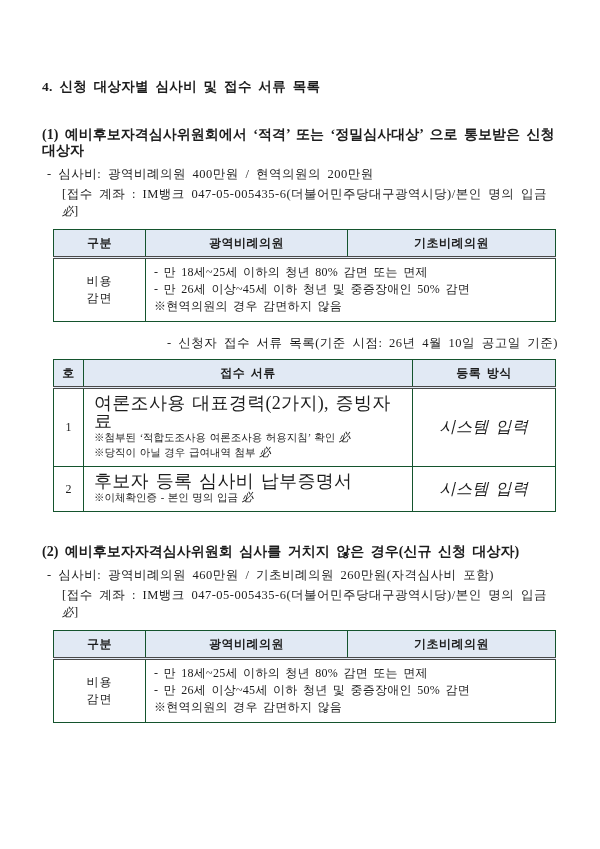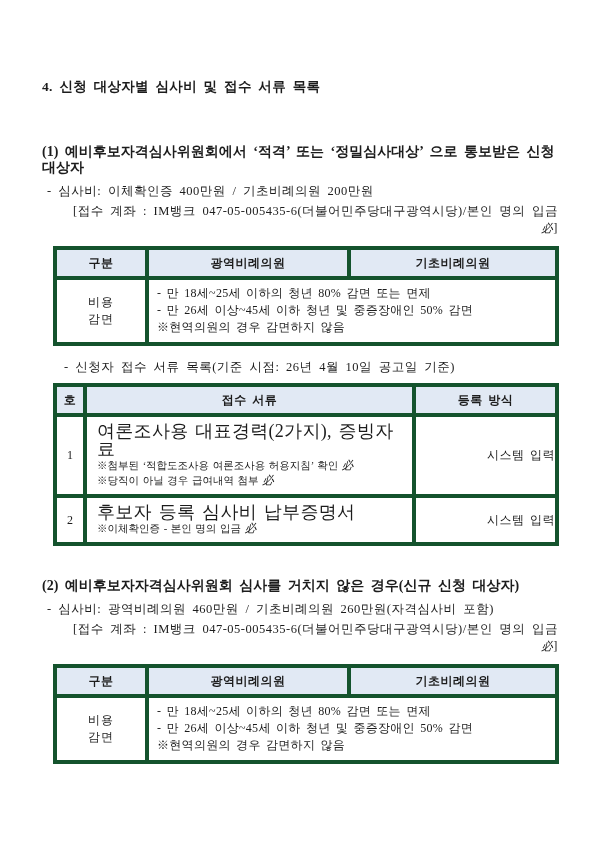--- a/index.html
+++ b/index.html
@@ -10,76 +10,76 @@
     color: #1c1c1c;
     overflow: hidden;
   }
   .page {
     width: 600px; height: 849px;
     padding: 78px 42px 0 42px;
     background: #ffffff;
   }
   .doc-title {
     font-size: 13.5px; font-weight: bold; letter-spacing: 0.3px;
-    word-spacing: 3px; margin-bottom: 48px;
+    word-spacing: 3px; margin-bottom: 31px;
   }
   .sec-heading {
     font-size: 14px; font-weight: bold; word-spacing: 3px;
     margin-bottom: 7px; line-height: 16px;
   }
   .line { font-size: 12.5px; line-height: 17px; word-spacing: 3px; letter-spacing: 0.5px; }
   .fee-line   { margin-left: 5px;  margin-bottom: 3px; }
-  .acct-line  { margin-left: 20px; margin-bottom: 9px; text-align: right; }
+  .acct-line  { margin-left: 20px; margin-bottom: 9px; }
   .must { font-style: italic; font-size: 11.5px; }
   table {
     border-collapse: collapse;
     margin-left: 11px;
     width: 502px;
     table-layout: fixed;
   }
-  th, td { border: 4px solid #14532d; }
+  th, td { border: 1px solid #14532d; }
   th {
     background: #e1e9f4;
     font-size: 12px; font-weight: bold;
     padding: 5px 2px 4px 2px;
     border-bottom: 3px double #4a4a4a;
     letter-spacing: 0.5px; word-spacing: 2px;
   }
   td { font-size: 12px; vertical-align: middle; }
   .fee-table { margin-bottom: 13px; }
   .fee-table col.c1 { width: 92px; }
   .fee-table col.c2 { width: 202px; }
   .fee-table col.c3 { width: 208px; }
   .row-label-cell { text-align: center; padding: 6px 2px; }
   .row-label-cell div { line-height: 17px; letter-spacing: 1px; text-align: center; }
   .fee-body-cell { padding: 5px 6px 6px 8px; }
   .fee-body-cell div { line-height: 17px; word-spacing: 2px; letter-spacing: 0.3px; }
-  .docs-list-title { margin-left: 22px; margin-bottom: 7px; }
+  .docs-list-title { margin-left: 5px; margin-bottom: 7px; text-align: right; }
   .docs-table { margin-bottom: 32px; }
   .docs-table col.c1 { width: 30px; }
   .docs-table col.c2 { width: 329px; }
   .docs-table col.c3 { width: 143px; }
   .num-cell { text-align: center; font-size: 12px; }
   .doc-cell { padding: 5px 4px 6px 10px; }
   .doc-main { font-size: 18px; line-height: 18px; word-spacing: 2px; letter-spacing: 0.3px; }
   .doc-note { font-size: 10.5px; line-height: 15px; word-spacing: 1px; }
-  .method-cell { text-align: right; font-size: 12px; word-spacing: 2px; letter-spacing: 0.5px; }
+  .method-cell { text-align: center; font-size: 16px; word-spacing: 2px; letter-spacing: 0.5px; font-style: italic; }
   .section-2 .sec-heading { margin-top: 16px; font-family: Liberation Serif, serif; }
 </style>
 </head>
 <body>
 
 <div class="page">
 
   <div class="doc-title">4. 신청 대상자별 심사비 및 접수 서류 목록</div>
 
   <div class="section-1">
     <div class="sec-heading">(1) 예비후보자격심사위원회에서 ‘적격’ 또는 ‘정밀심사대상’ 으로 통보받은 신청 대상자</div>
 
-    <div class="line fee-line">- 심사비: 이체확인증 400만원 / 기초비례의원 200만원</div>
+    <div class="line fee-line">- 심사비: 광역비례의원 400만원 / 현역의원의 200만원</div>
 
     <div class="line acct-line"><span>[접수 계좌 : IM뱅크 047-05-005435-6(더불어민주당대구광역시당)/본인 명의 입금 </span><span class="must">必</span><span>]</span></div>
 
     <table class="fee-table">
       <colgroup>
           <col class="c1">
           <col class="c2">
           <col class="c3">
         </colgroup>
       <tbody>

